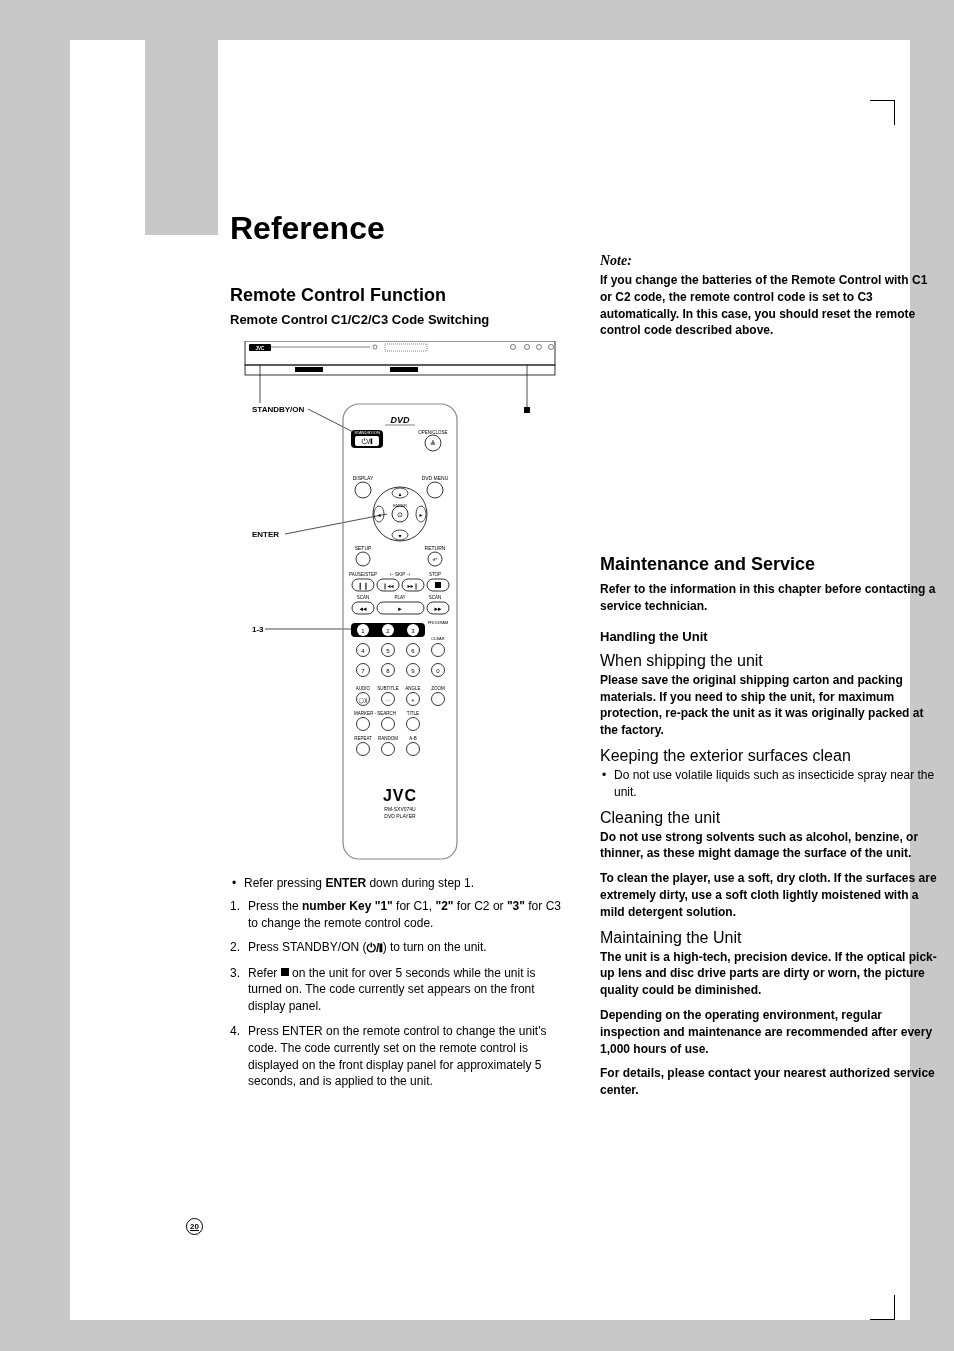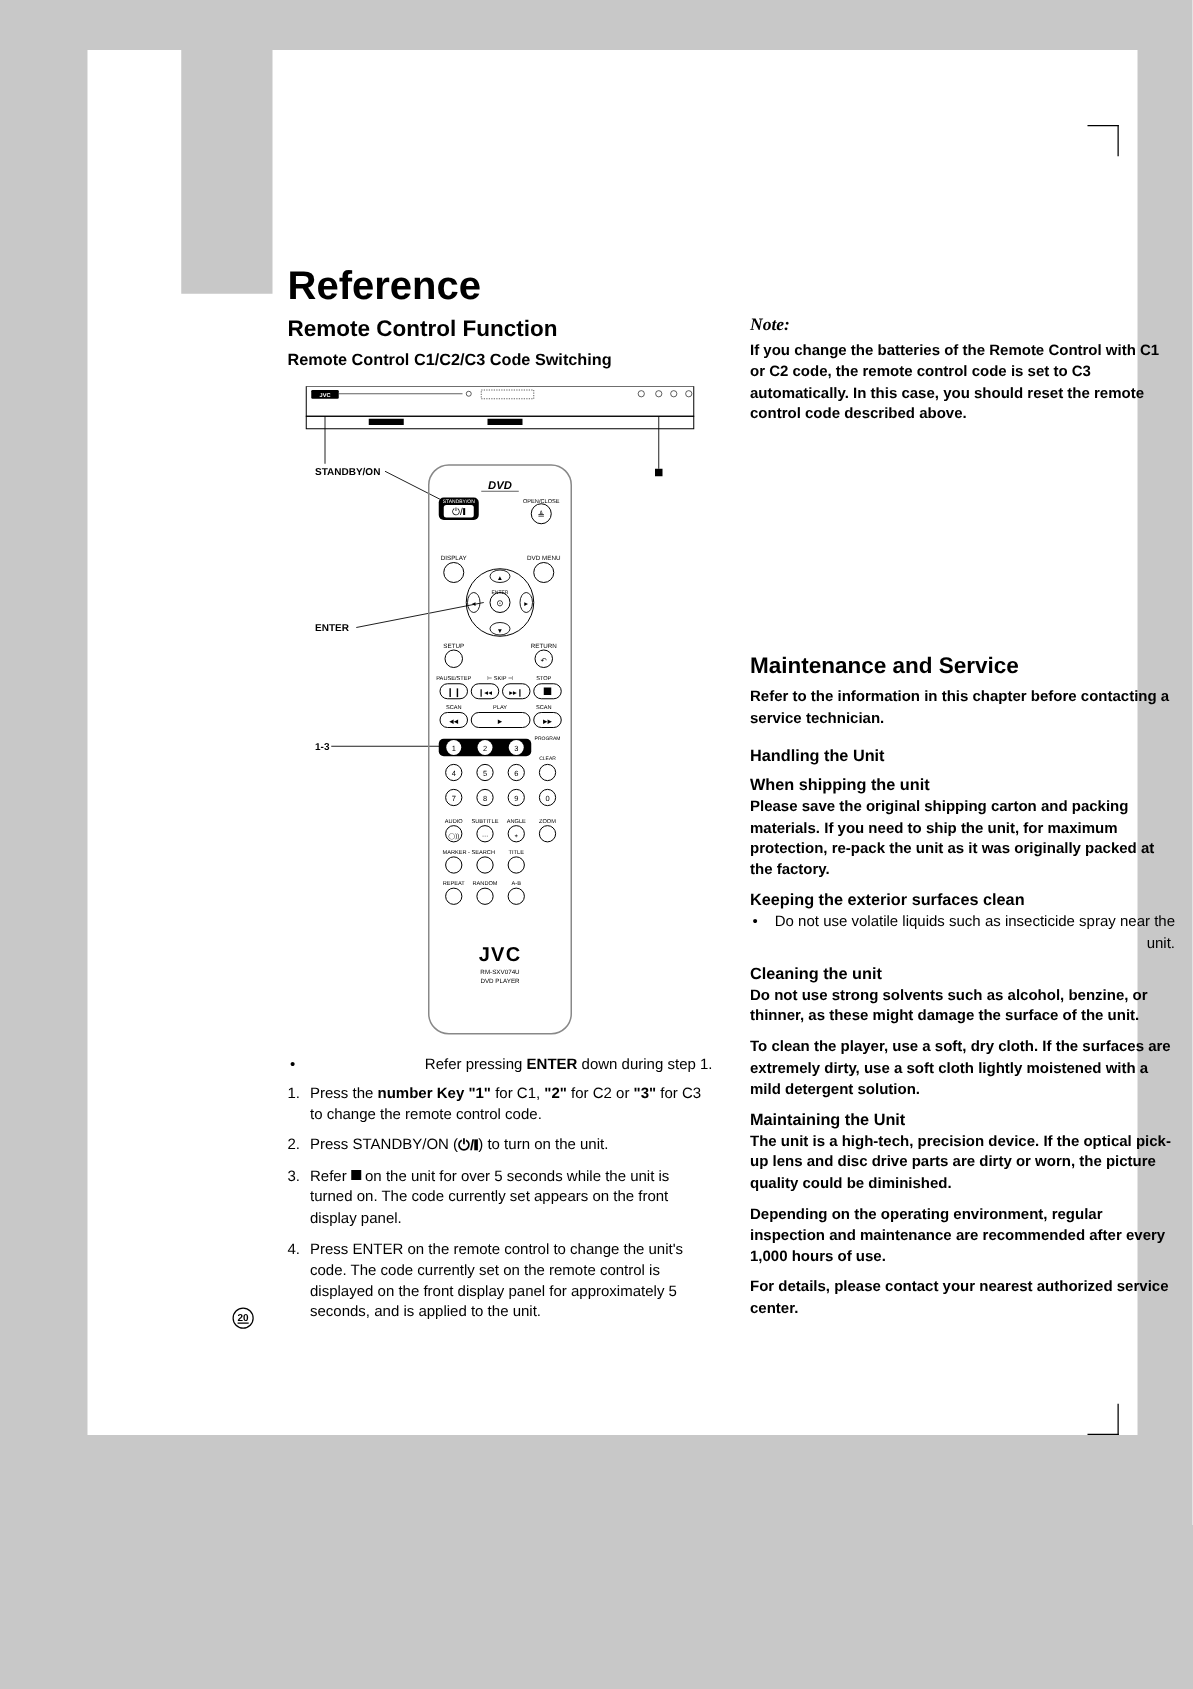--- a/index.html
+++ b/index.html
@@ -12,21 +12,21 @@
       background: #c8c8c8;
       width: 954px;
       height: 1351px;
       position: relative;
     }
     .page {
       position: absolute;
       left: 70px;
       top: 40px;
       width: 840px;
-      height: 1108px;
+      height: 1280px;
       background: #ffffff;
     }
     .left-band {
       position: absolute;
       left: 75px;
       top: 0;
       width: 73px;
       height: 195px;
       background: #c8c8c8;
     }
@@ -100,29 +100,30 @@
       flex-shrink: 0;
     }
     .col-right {
       width: 340px;
       flex-shrink: 0;
     }
     h2 {
       font-size: 18px;
       font-weight: bold;
       margin-bottom: 6px;
+      margin-top: 32px;
     }
     h3 {
       font-size: 13px;
       font-weight: bold;
       margin-bottom: 1px;
     }
     h4 {
-      font-size: 13px;
-      font-weight: bold;
+      font-size: 16px;
+      font-weight: normal;
       margin-top: 8px;
       margin-bottom: 2px;
     }
     p, li {
       font-size: 12px;
       line-height: 1.4;
     }
     p {
       margin-bottom: 8px;
       font-weight: bold;
@@ -144,21 +145,20 @@
       height: 520px;
     }
     ul.bullets {
       list-style: none;
       margin-left: 0;
     }
     ul.bullets li {
       position: relative;
       padding-left: 14px;
       margin-bottom: 6px;
-      text-align: right;
     }
     ul.bullets li::before {
       content: "•";
       position: absolute;
       left: 2px;
     }
     ol {
       list-style: none;
       counter-reset: item;
       margin-left: 0;

